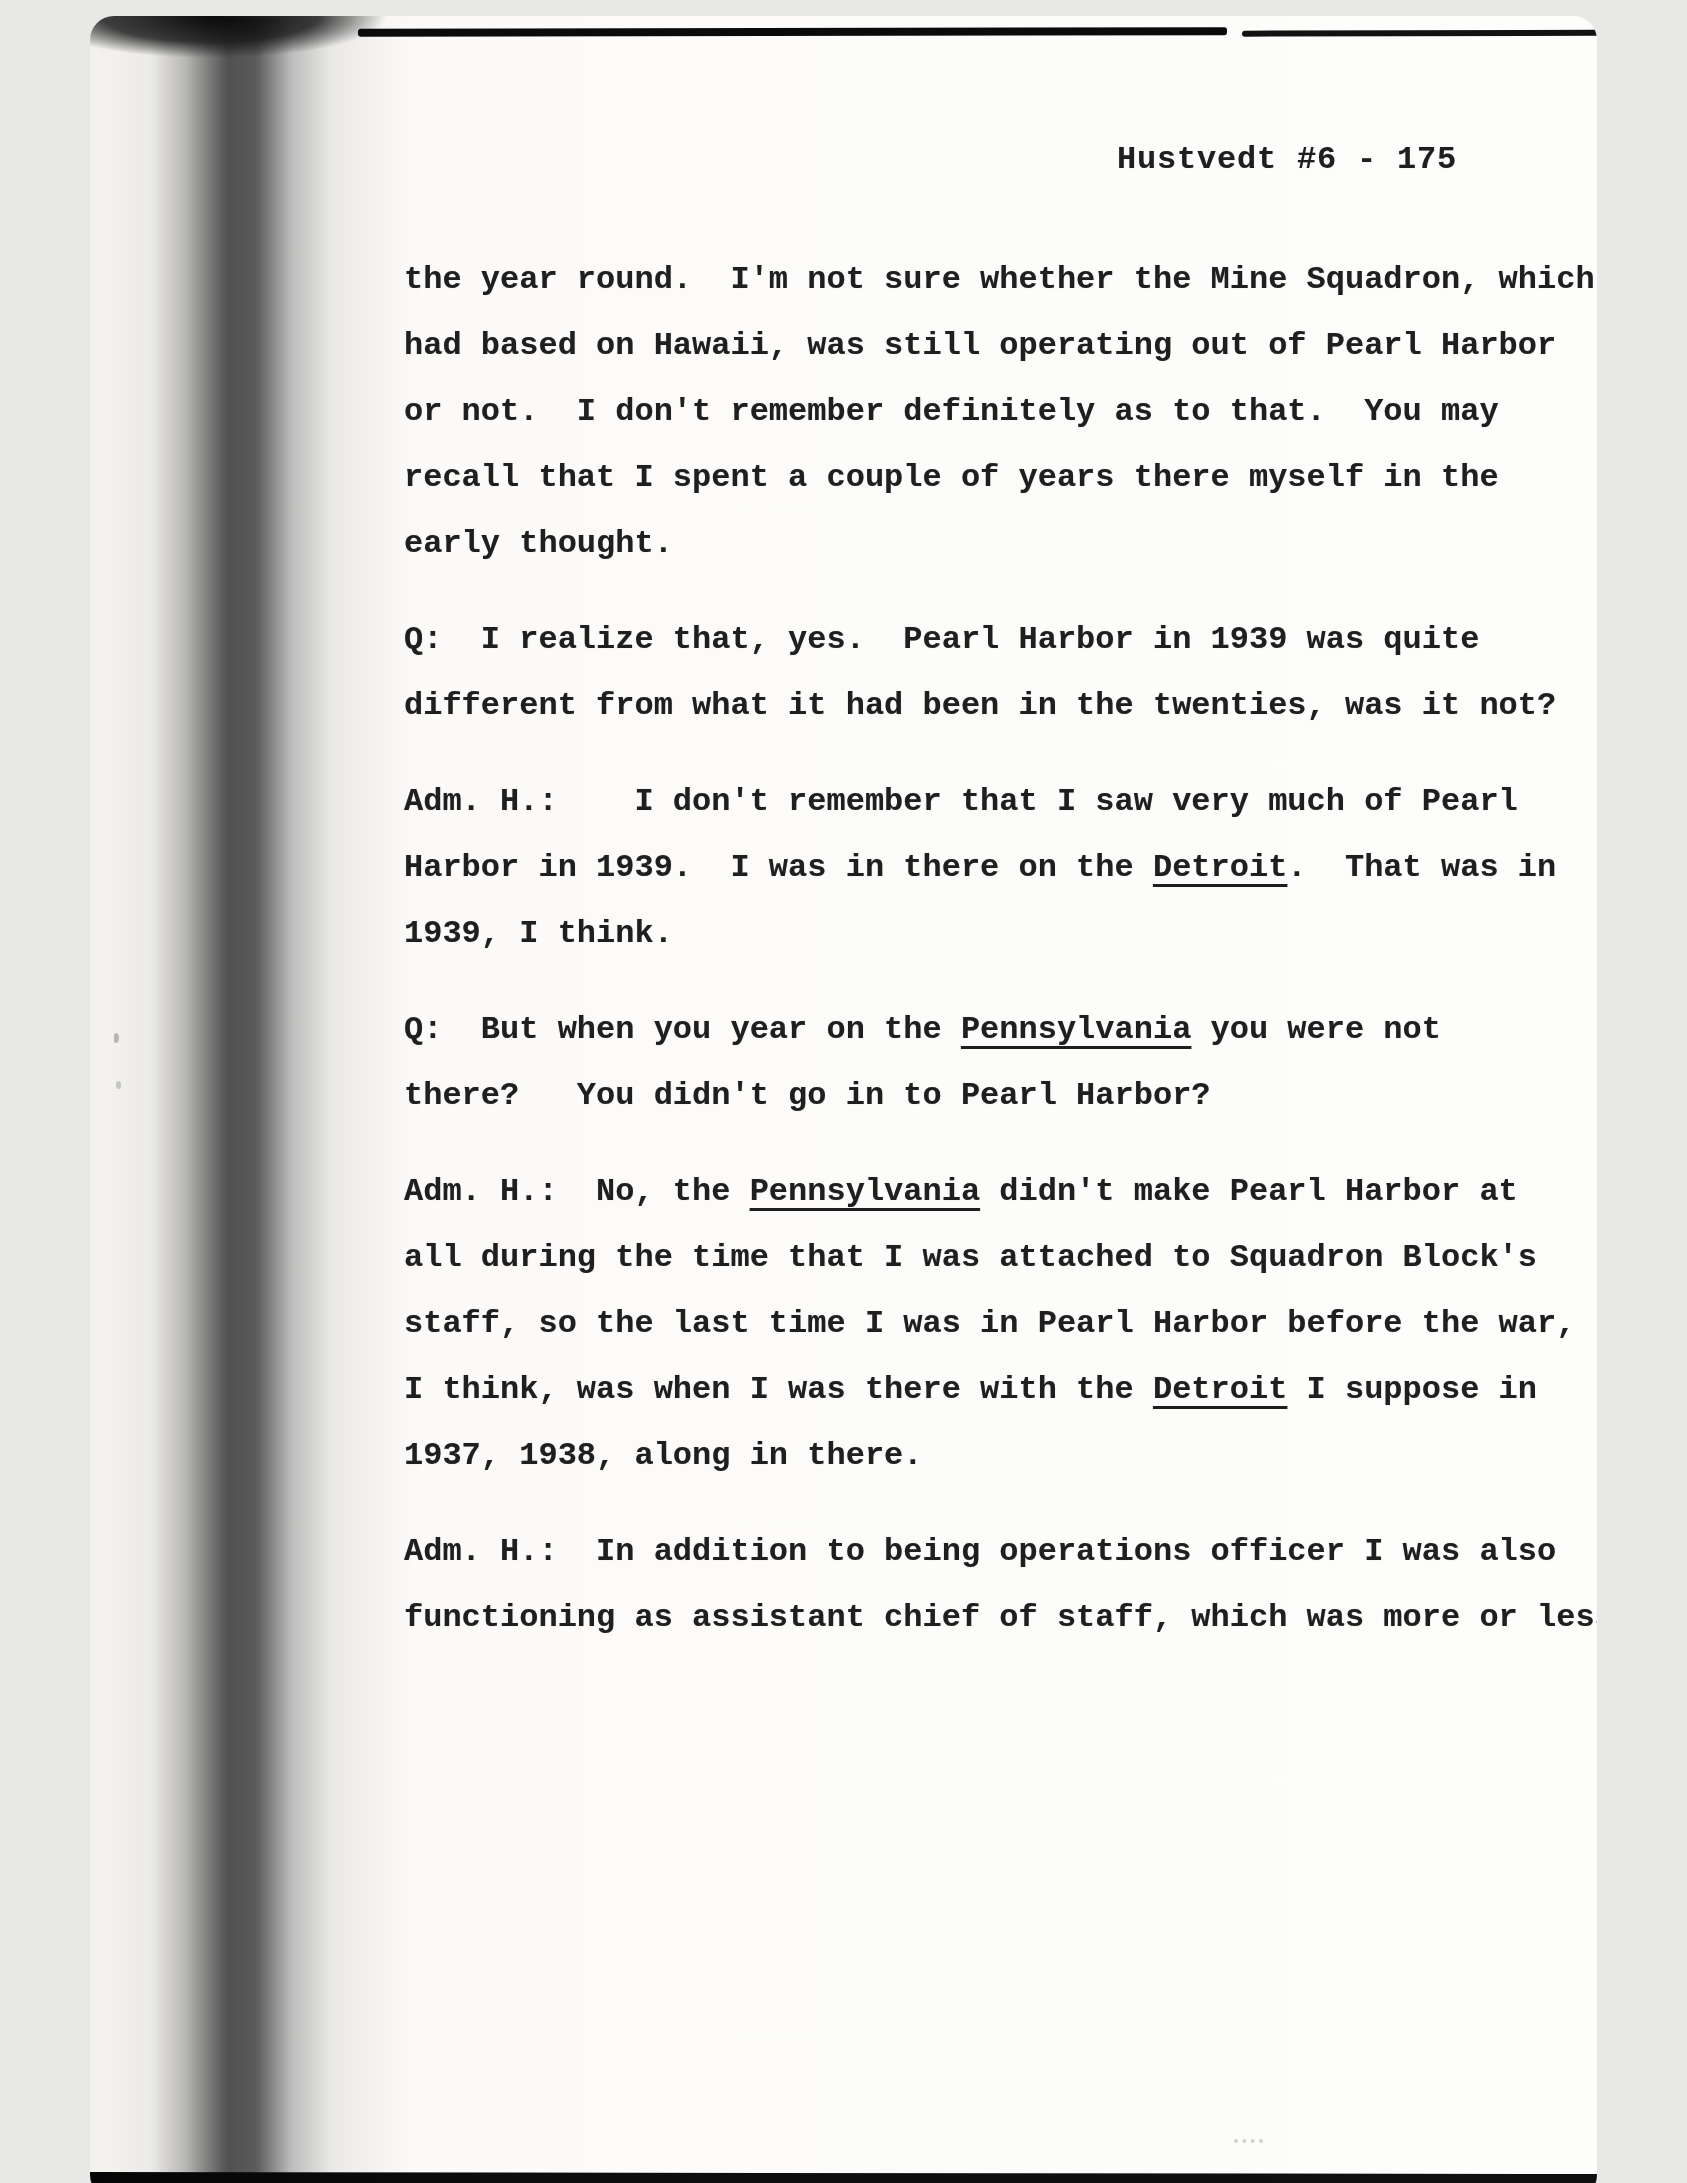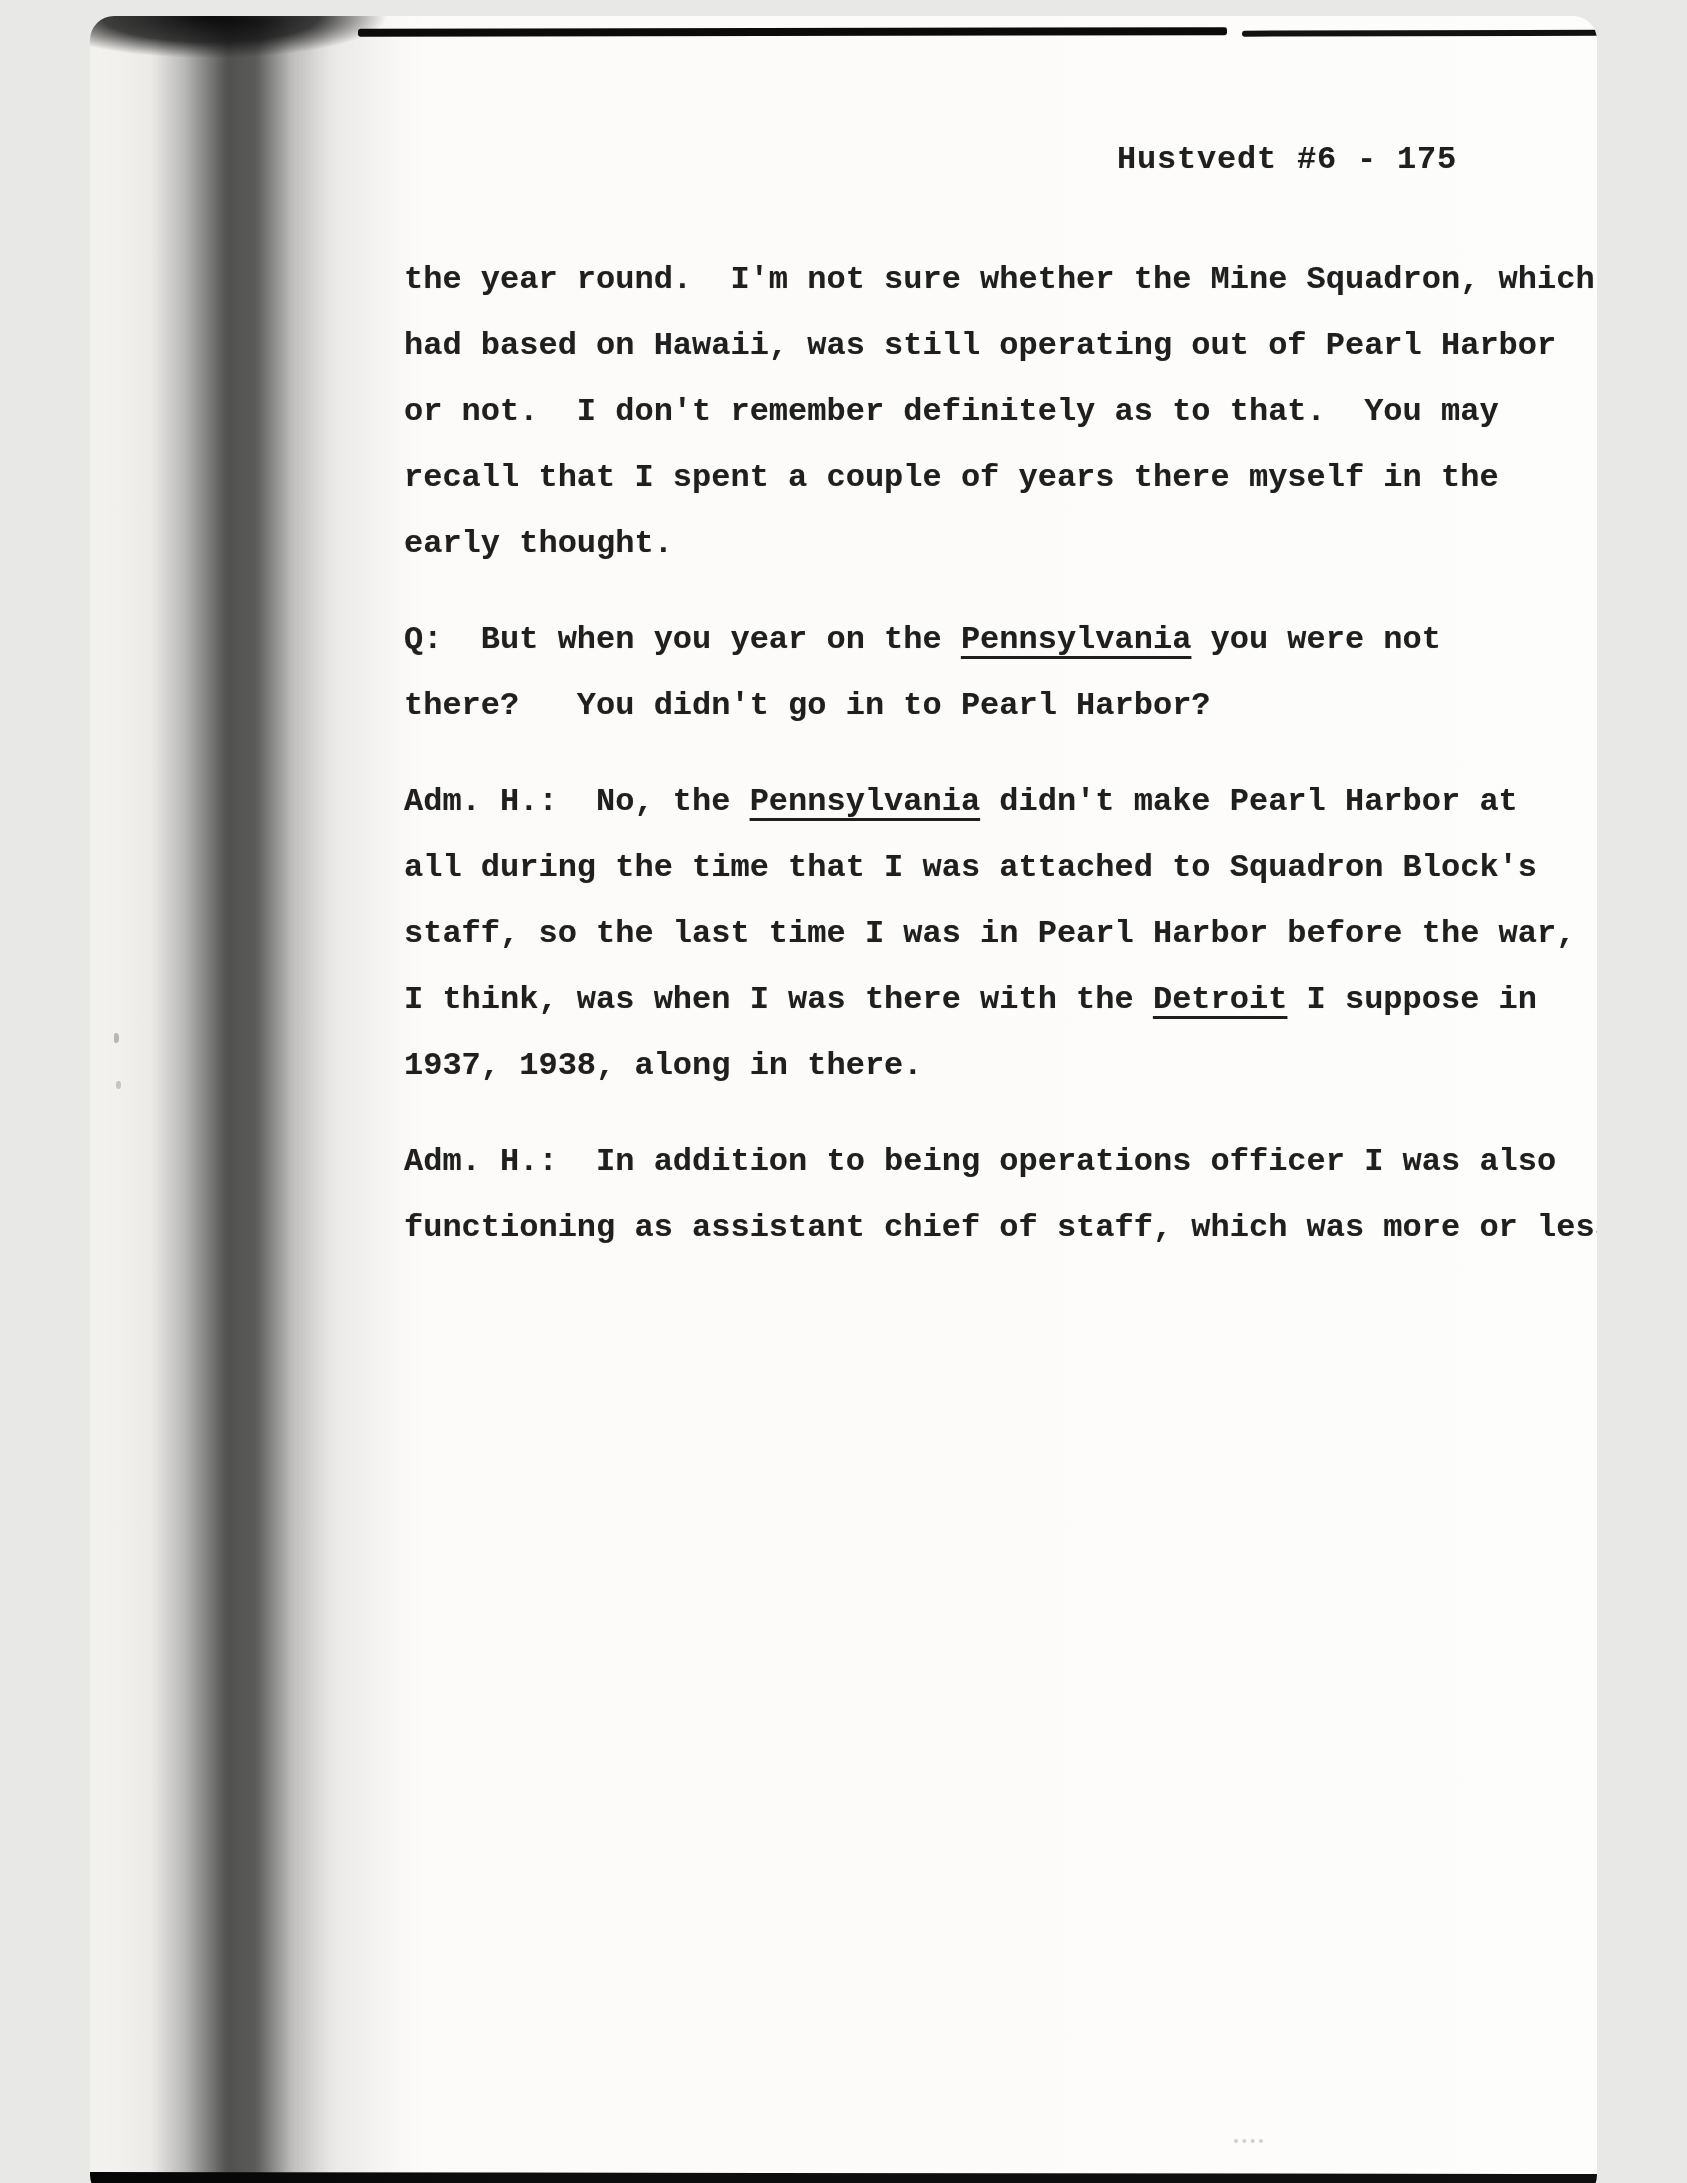--- a/index.html
+++ b/index.html
@@ -135,20 +135,25 @@
   <div class="mark-bottom"></div>
 
   <div class="page-header">Hustvedt #6 - 175</div>
 
   <div class="body-text">
       <p class="para"><span>the year round.  I'm not sure whether the Mine Squadron, which
 had based on Hawaii, was still operating out of Pearl Harbor
 or not.  I don't remember definitely as to that.  You may
 recall that I spent a couple of years there myself in the
 early thought.</span></p>
+      <p class="para"><span>Q:  I realize that, yes.  Pearl Harbor in 1939 was quite
+different from what it had been in the twenties, was it not?</span></p>
+      <p class="para"><span>Adm. H.:    I don't remember that I saw very much of Pearl
+Harbor in 1939.  I was in there on the </span><span class="u">Detroit</span><span>.  That was in
+1939, I think.</span></p>
       <p class="para"><span>Q:  But when you year on the </span><span class="u">Pennsylvania</span><span> you were not
 there?   You didn't go in to Pearl Harbor?</span></p>
       <p class="para"><span>Adm. H.:  No, the </span><span class="u">Pennsylvania</span><span> didn't make Pearl Harbor at
 all during the time that I was attached to Squadron Block's
 staff, so the last time I was in Pearl Harbor before the war,
 I think, was when I was there with the </span><span class="u">Detroit</span><span> I suppose in
 1937, 1938, along in there.</span></p>
       <p class="para"><span>Adm. H.:  In addition to being operations officer I was also
 functioning as assistant chief of staff, which was more or less</span></p>
     </div>

